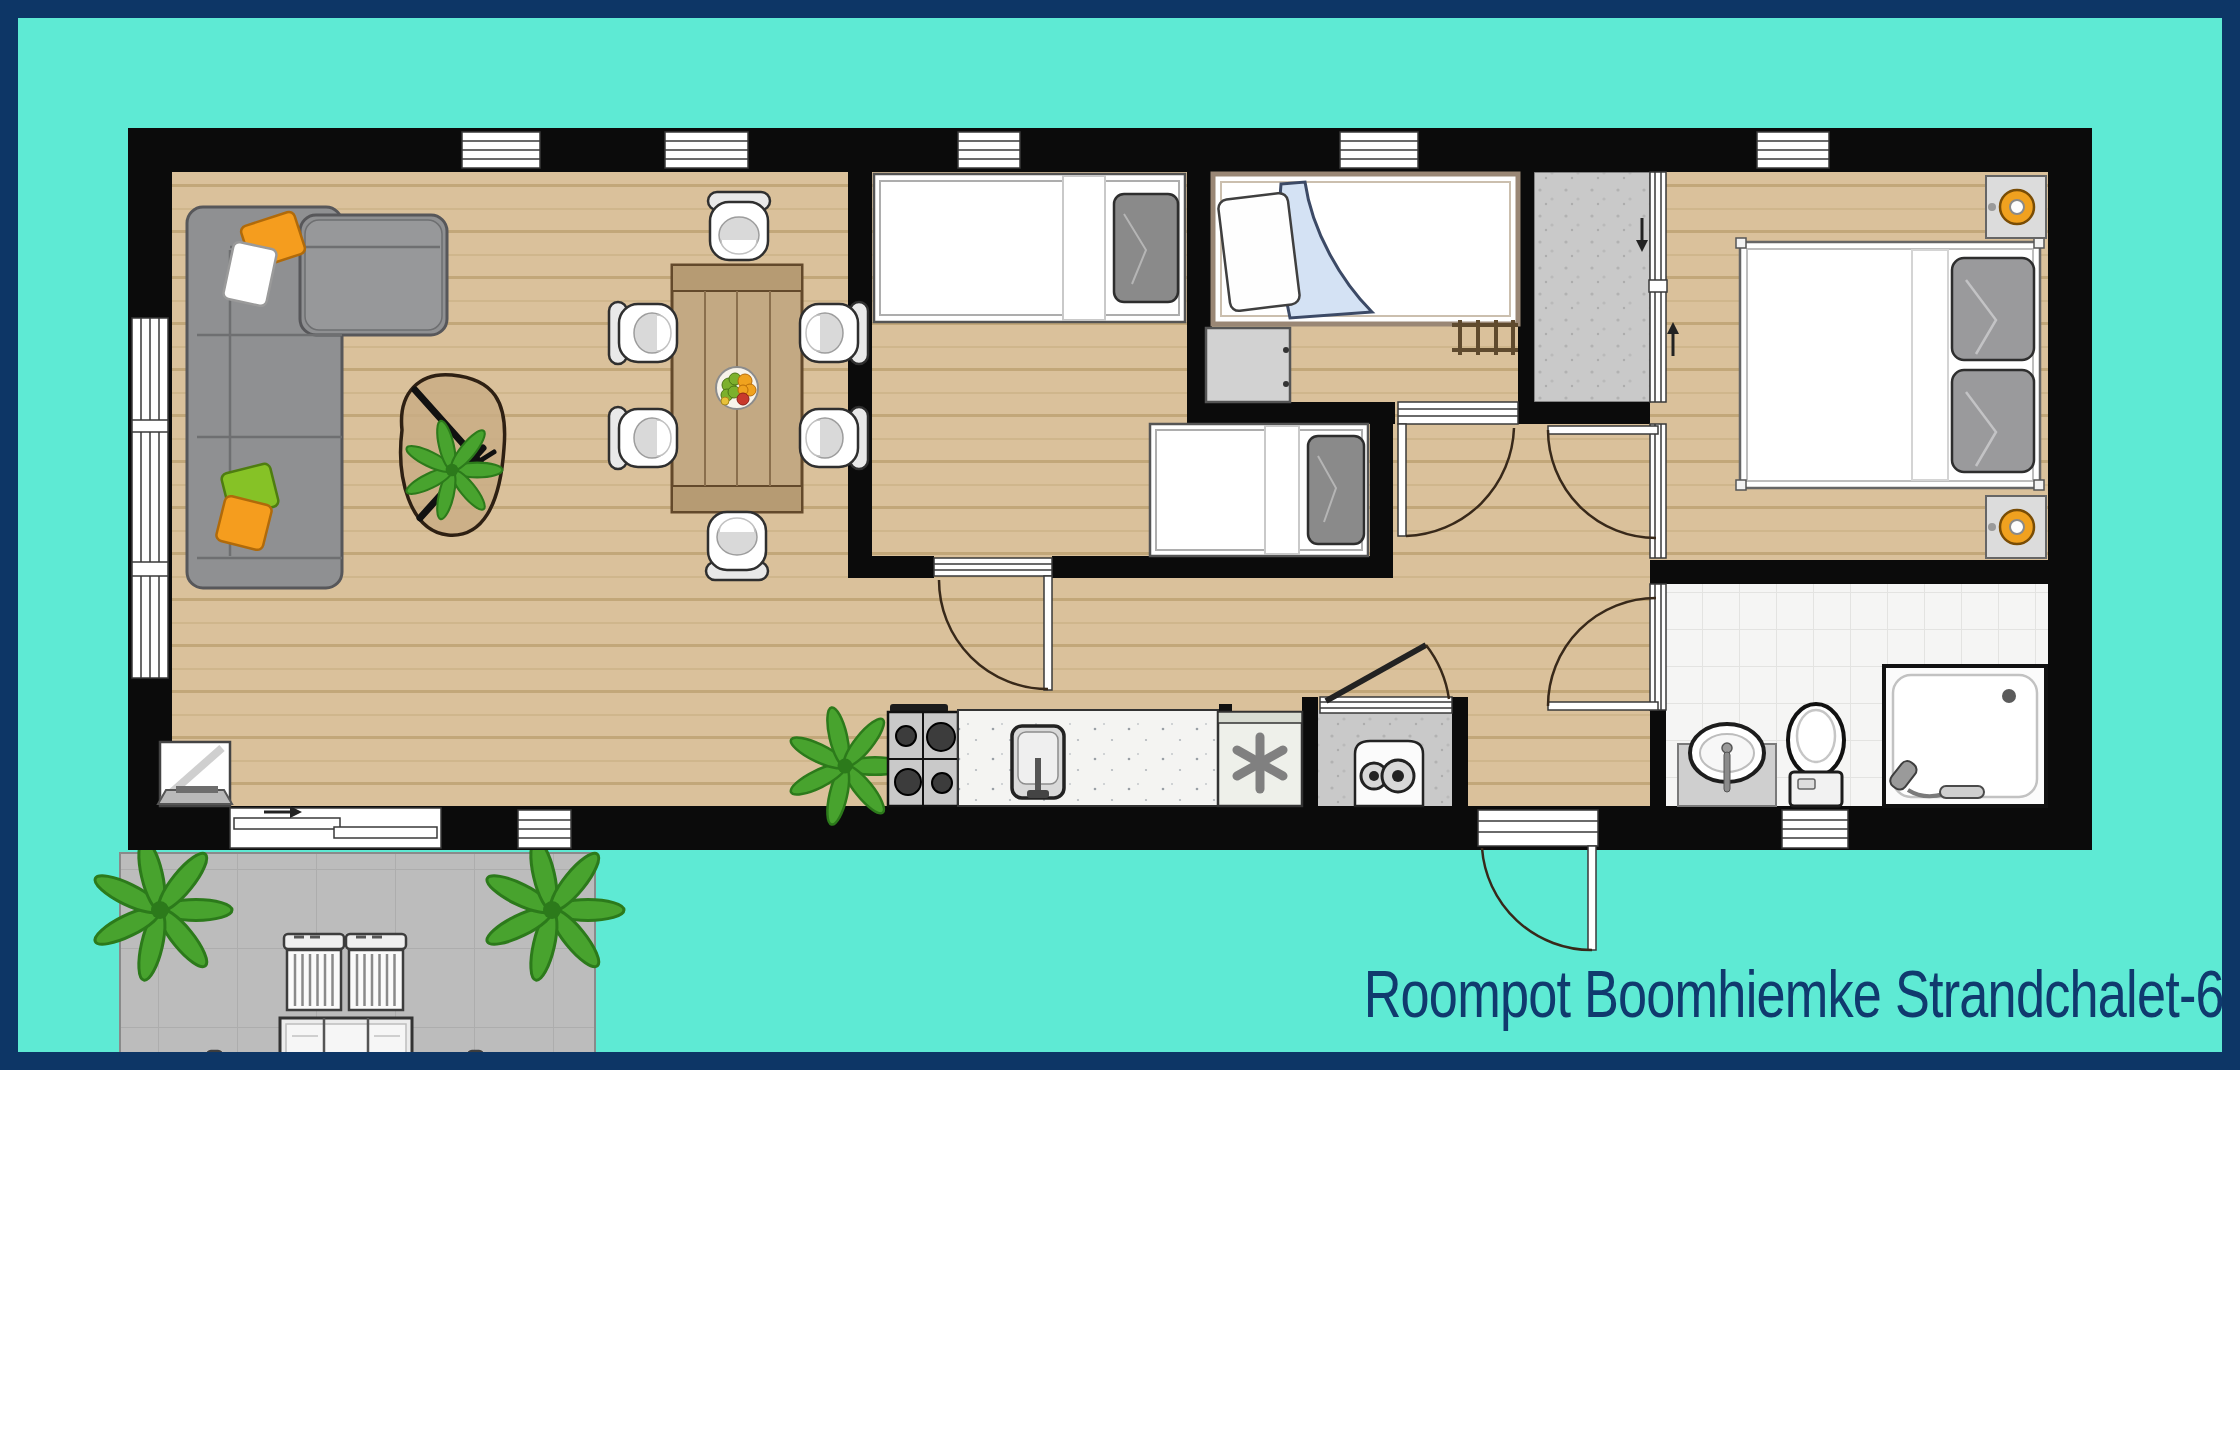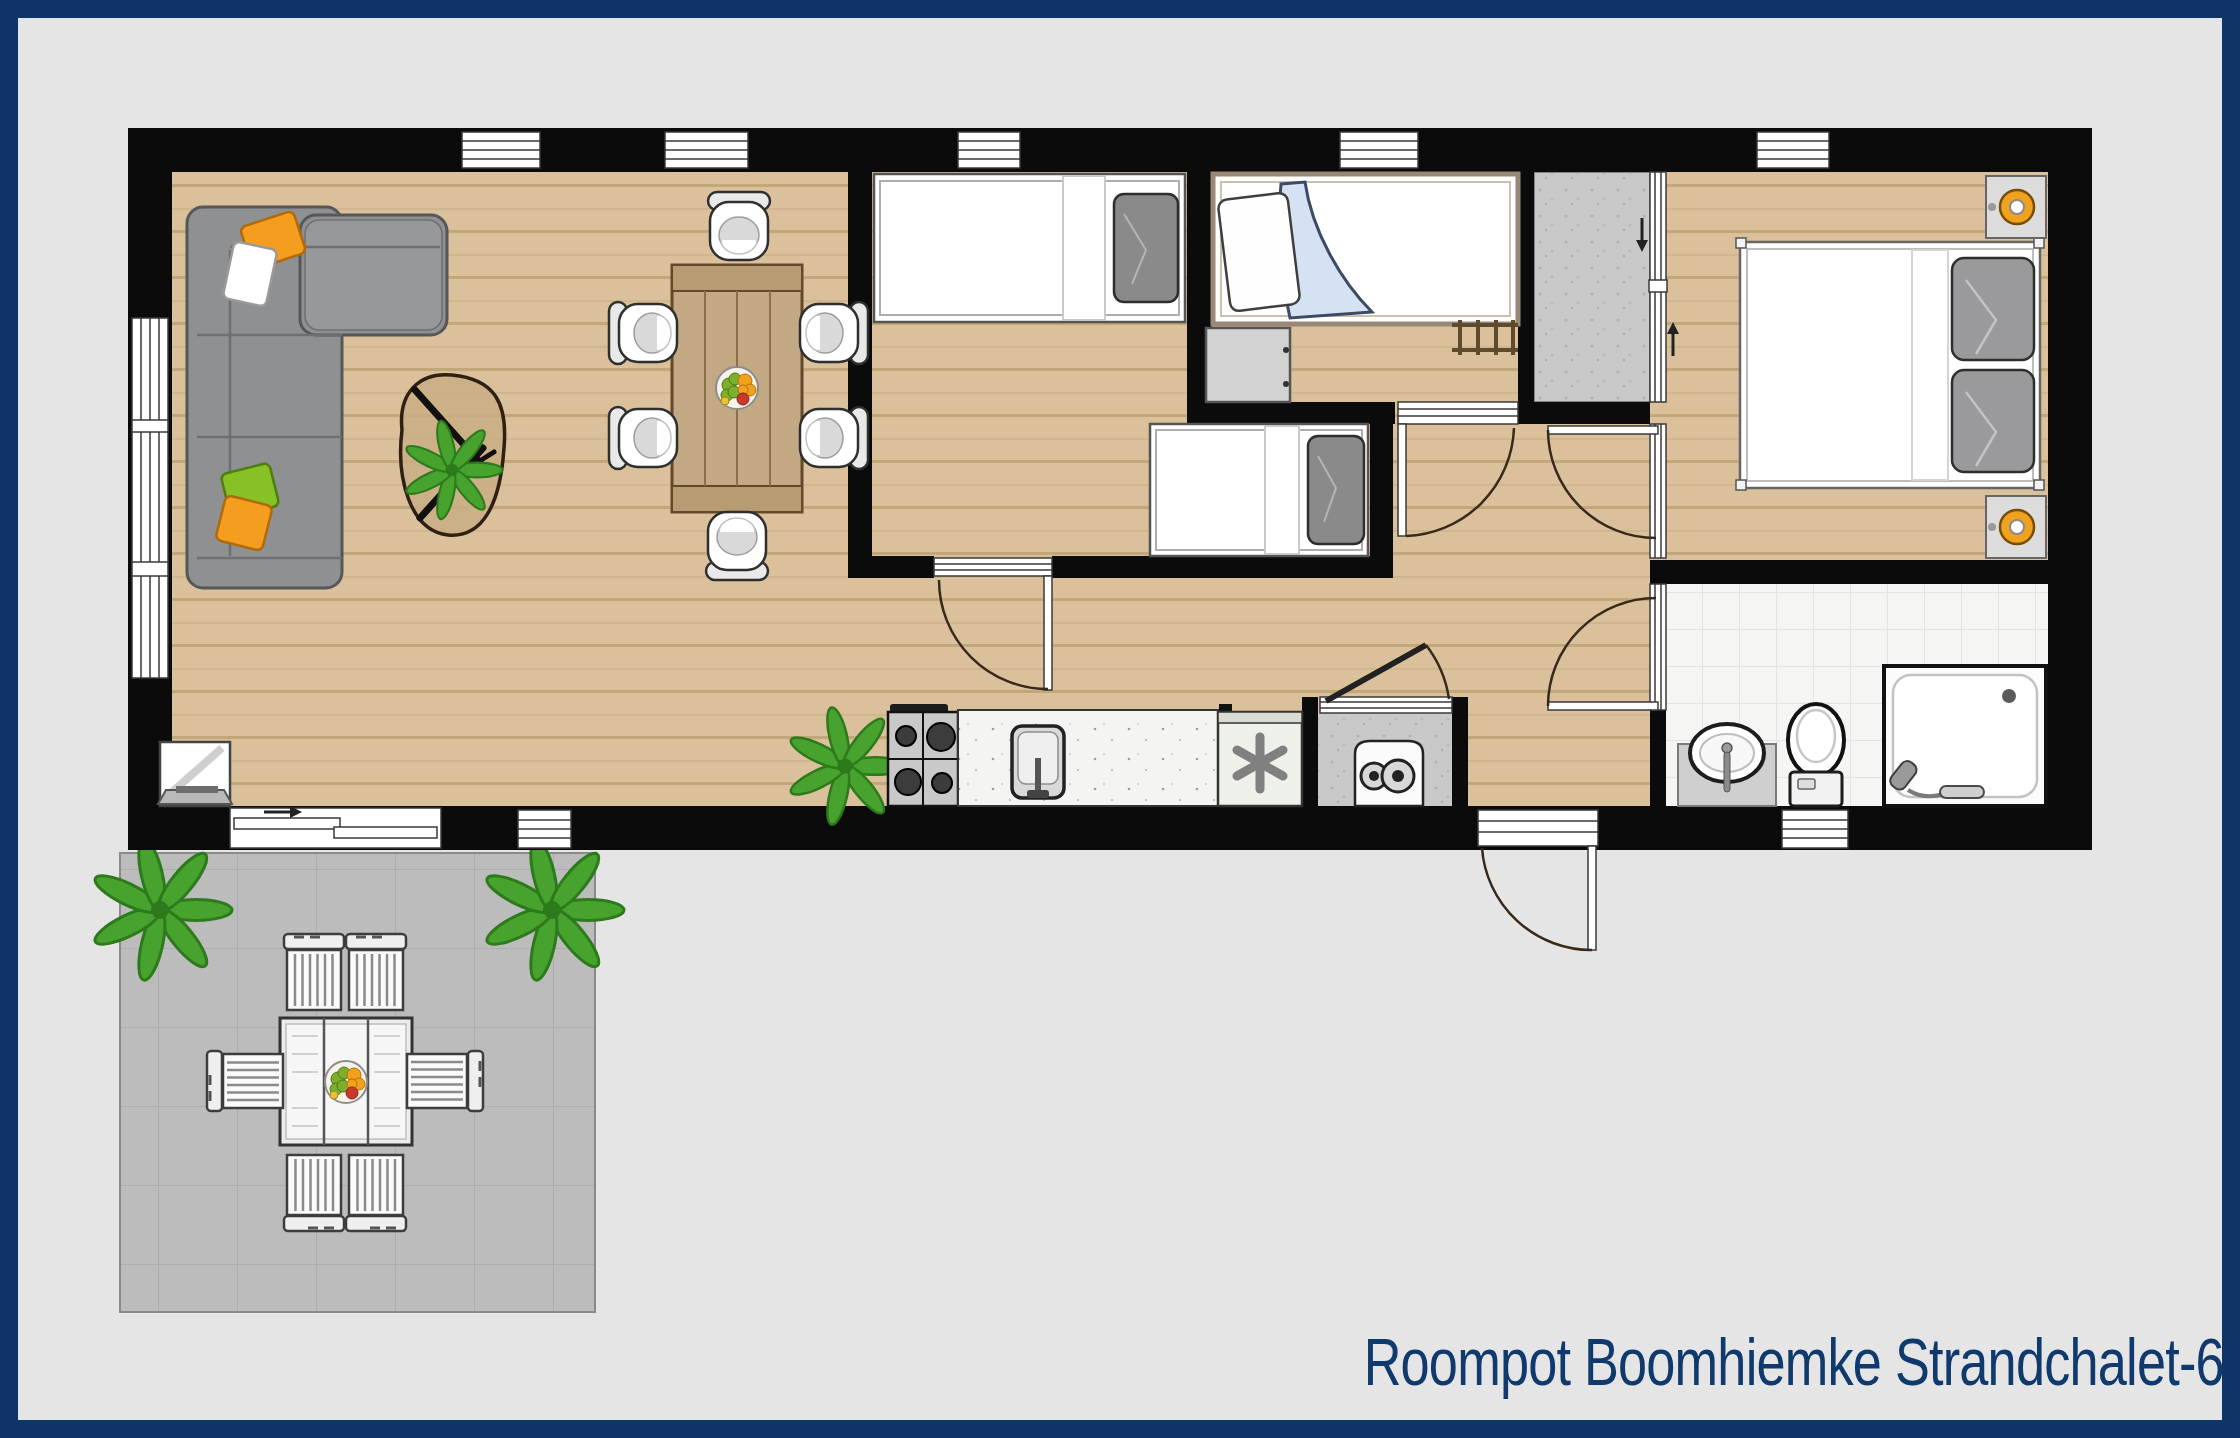--- a/index.html
+++ b/index.html
@@ -1,16 +1,16 @@
 <!DOCTYPE html>
 <html><head>
 <meta charset="utf-8">
 <style>
   html,body{margin:0;padding:0;background:#ffffff;}
-  .canvas{position:relative;width:2240px;height:1438px;background:#e5e5e5;overflow:hidden;
+  .canvas{position:relative;width:2240px;height:1070px;background:#5eead4;overflow:hidden;
           font-family:"Liberation Sans", sans-serif;}
   .frame{position:absolute;inset:0;border:18px solid #0d3666;pointer-events:none;z-index:5;}
   .plan-svg{position:absolute;left:0;top:0;}
   .title{position:absolute;right:16px;bottom:38px;z-index:4;color:#103a6e;
          font-size:67px;font-weight:500;letter-spacing:-1px;white-space:nowrap;
          transform:scaleX(0.78);transform-origin:100% 50%;}
   .wall{fill:#0b0b0b;}
   .win{fill:#ffffff;stroke:#3a3a3a;stroke-width:1.5;}
   .winline{stroke:#3a3a3a;stroke-width:1.5;fill:none;}
   .thresh{fill:#ffffff;stroke:#3a3a3a;stroke-width:1.5;}

